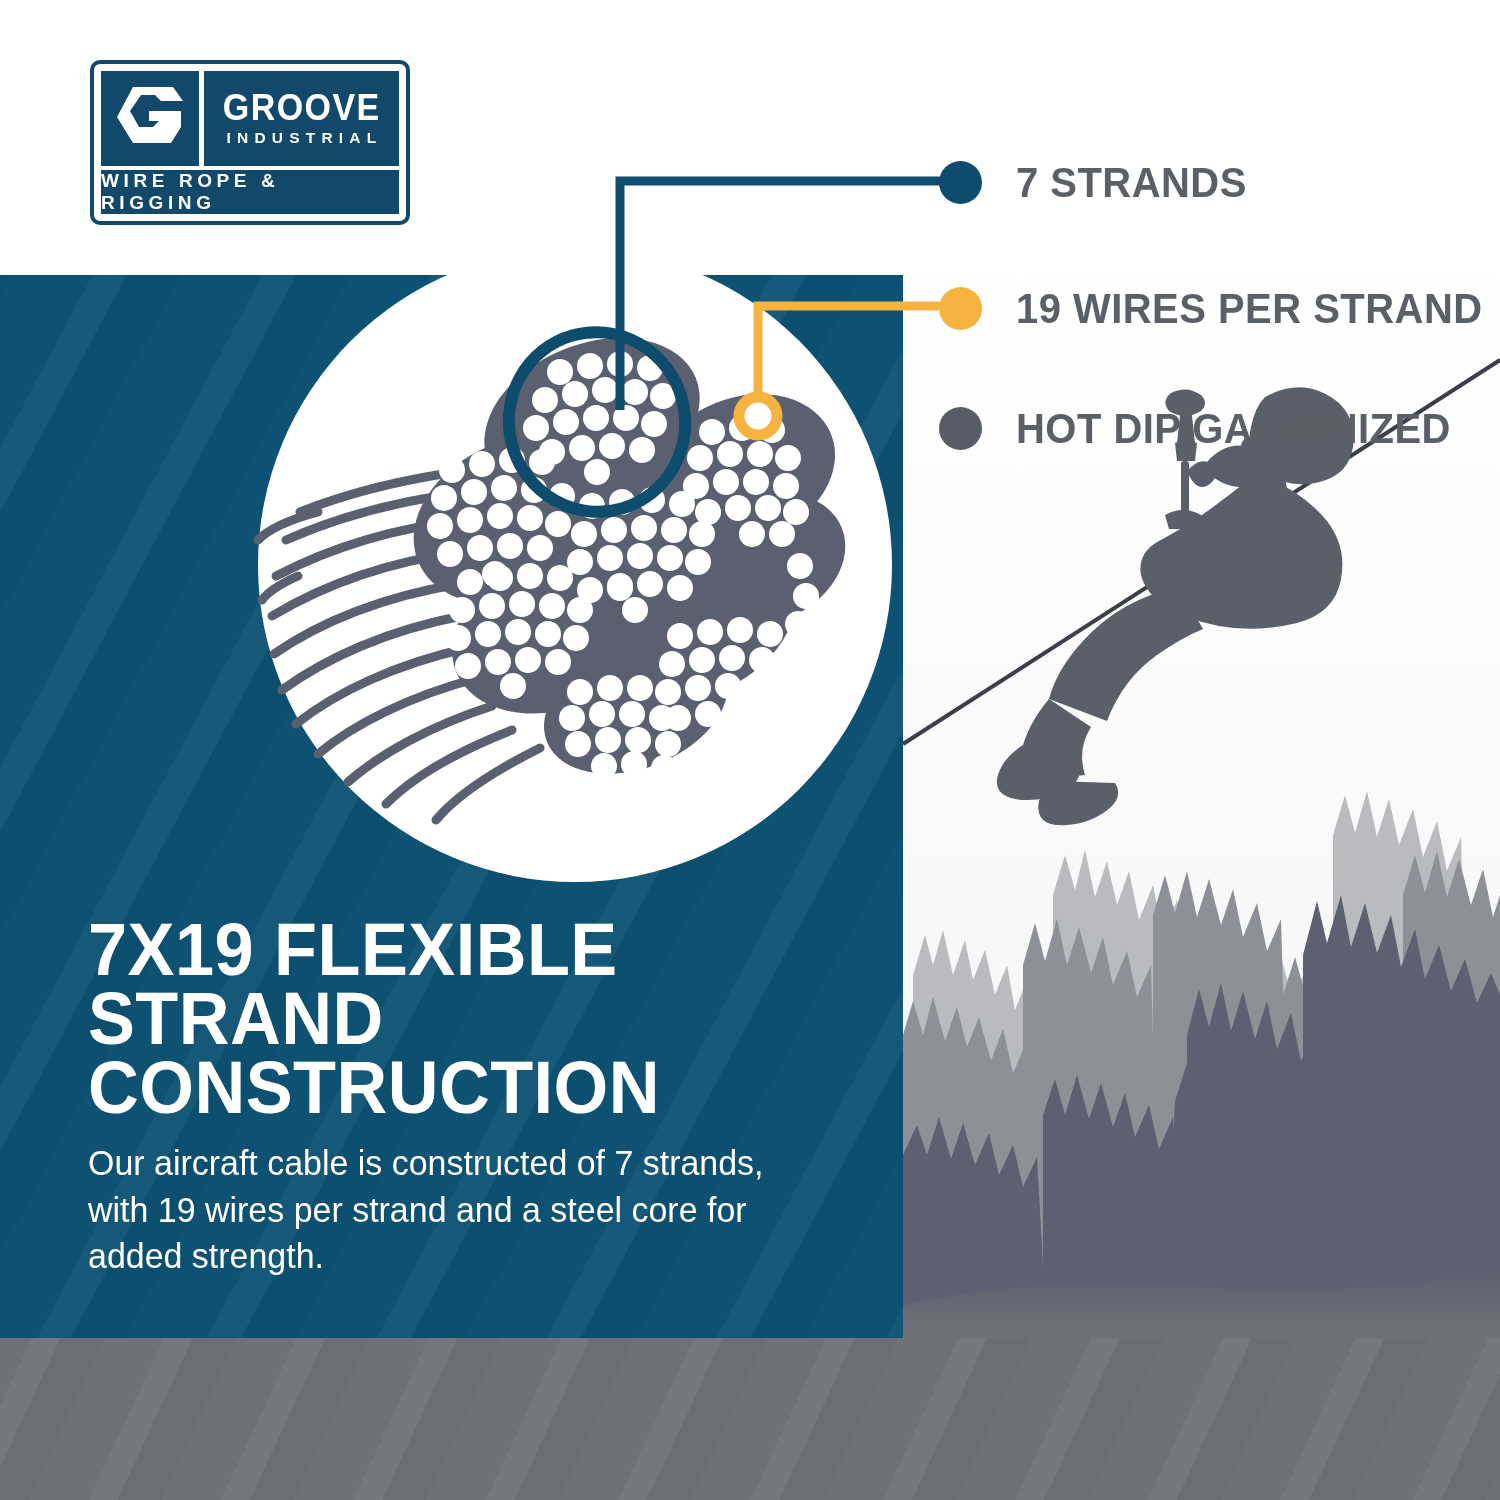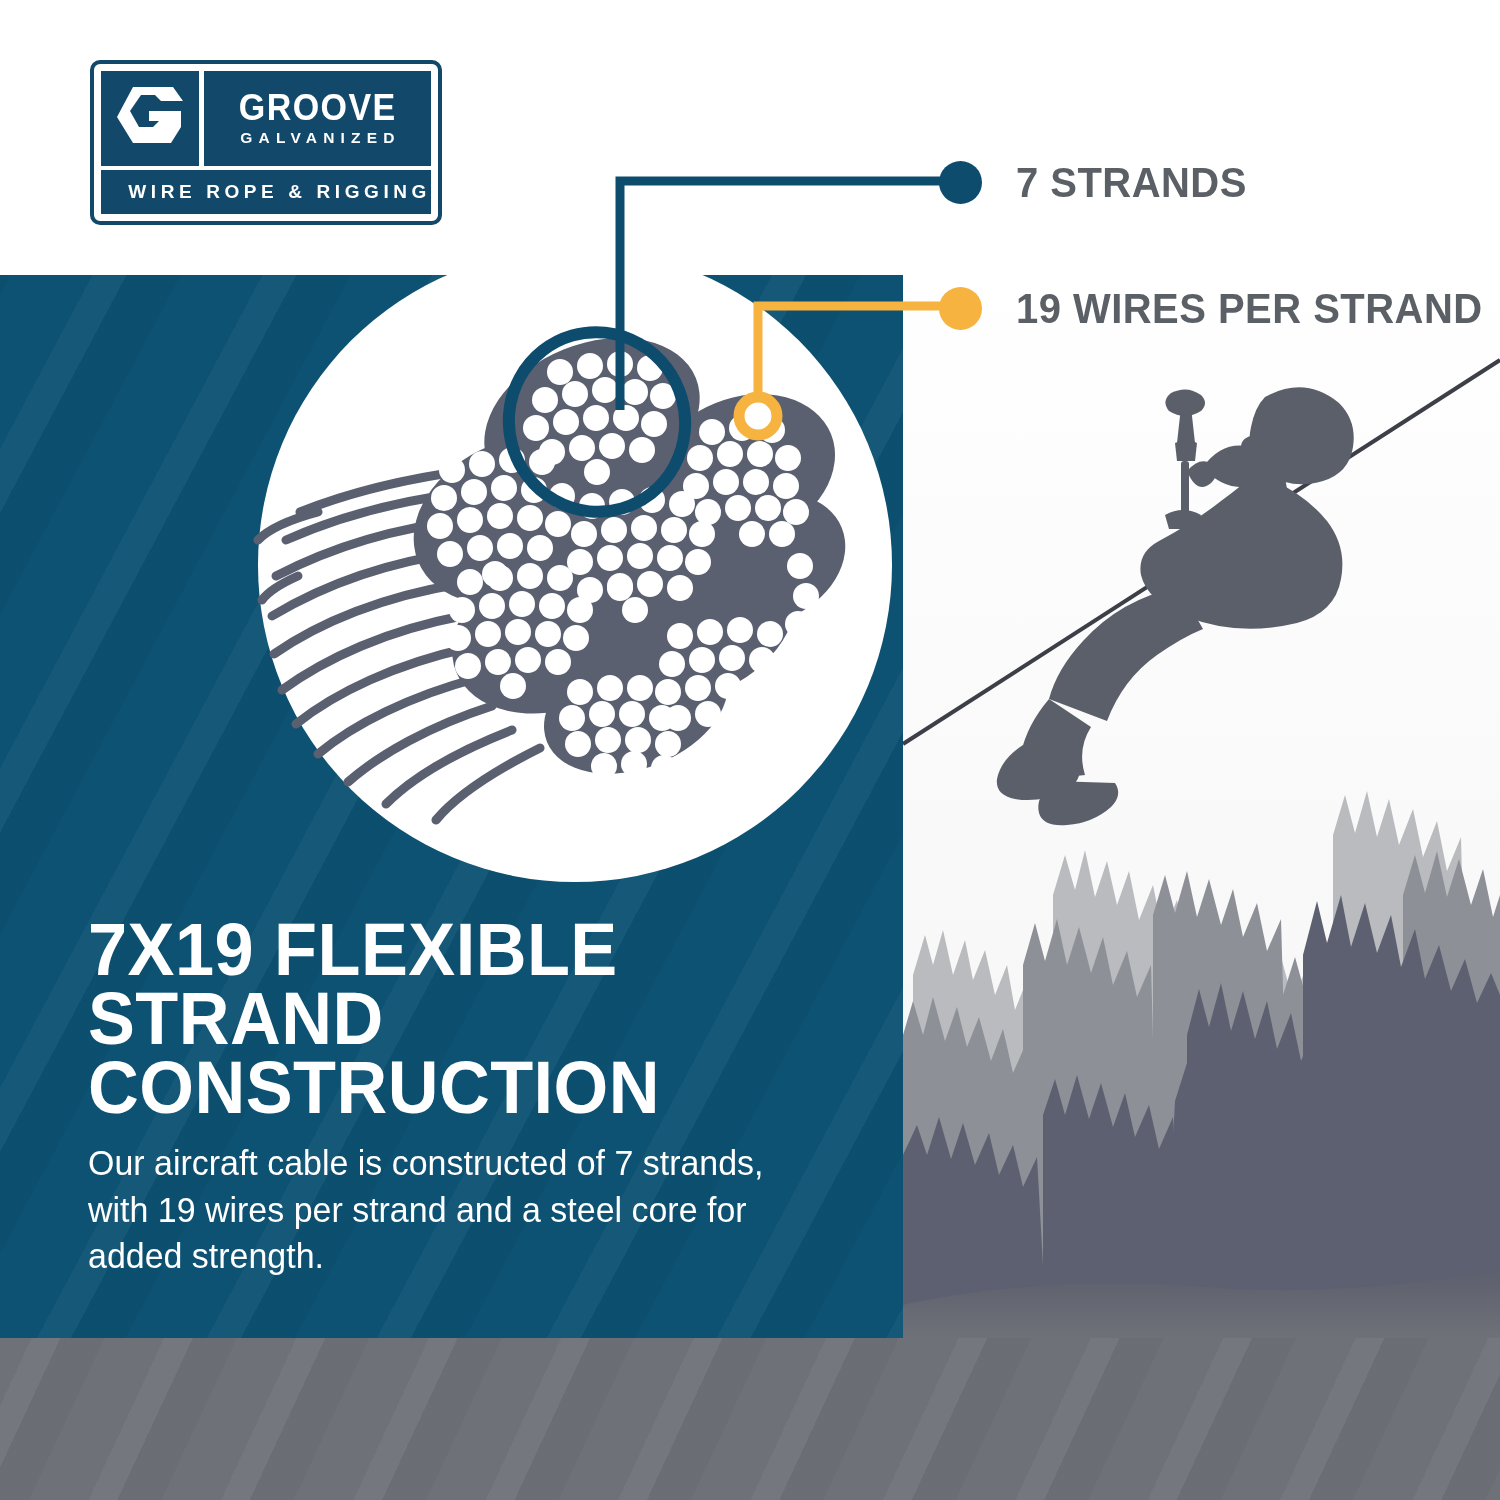--- a/index.html
+++ b/index.html
@@ -23,21 +23,21 @@
       rgba(255,255,255,0.035) 0px,rgba(255,255,255,0.035) 30px,
       rgba(0,0,0,0.045) 30px,rgba(0,0,0,0.045) 78px,
       rgba(255,255,255,0) 78px,rgba(255,255,255,0) 150px);
     pointer-events:none;}
 
   
   .white-disc{position:absolute;left:258px;top:248px;width:634px;height:634px;
     background:#ffffff;border-radius:50%;}
 
   
-  .logo{position:absolute;left:90px;top:60px;width:352px;height:165px;
+  .logo{position:absolute;left:90px;top:60px;width:320px;height:165px;
     border:4px solid #12496a;border-radius:10px;background:#ffffff;
     box-sizing:border-box;padding:7px;}
   .logo-inner{width:100%;height:100%;position:relative;}
   .logo-top{position:absolute;left:0;top:0;width:100%;height:95px;display:flex;}
   .logo-mark{width:98px;height:95px;background:#12496a;position:relative;
     display:flex;align-items:center;justify-content:center;}
   .logo-word{flex:1;margin-left:5px;background:#12496a;position:relative;
     display:flex;flex-direction:column;align-items:center;justify-content:center;}
   .logo-name{color:#ffffff;font-size:37px;font-weight:bold;letter-spacing:1.5px;
     line-height:0.95;font-family:"Liberation Sans Narrow","Liberation Sans",sans-serif;
@@ -344,38 +344,42 @@
   </svg>
 
   <div class="callout" id="callout-0">
     <span class="dot"></span>
     <span class="label">7 STRANDS</span>
   </div>
   <div class="callout" id="callout-1">
     <span class="dot"></span>
     <span class="label">19 WIRES PER STRAND</span>
   </div>
+  <div class="callout" id="callout-2">
+    <span class="dot"></span>
+    <span class="label">HOT DIP GALVANIZED</span>
+  </div>
 
   <div class="headline">
     <div>7X19 FLEXIBLE</div>
     <div>STRAND CONSTRUCTION</div>
   </div>
   <div class="bodytext">Our aircraft cable is constructed of 7 strands, with 19 wires per strand and a steel core for added strength.</div>
 
   <div class="logo">
     <div class="logo-inner">
       <div class="logo-top">
         <div class="logo-mark">
           <svg width="74" height="72" viewBox="0 0 74 72">
             <path d="M20 4 L60 4 L70 18 L48 18 L42 12 L28 12 L17 28 L26 44 L40 44 L46 38 L36 38 L36 28 L68 28 L68 44 L58 60 L20 60 L4 34 Z" fill="#ffffff"></path>
           </svg>
         </div>
         <div class="logo-word">
           <div class="logo-name">GROOVE</div>
-          <div class="logo-sub">GALVANIZED</div>
+          <div class="logo-sub">INDUSTRIAL</div>
         </div>
       </div>
       <div class="logo-bar">
         <span>WIRE ROPE &amp; RIGGING</span>
       </div>
     </div>
   </div>
 
 </div>
 

